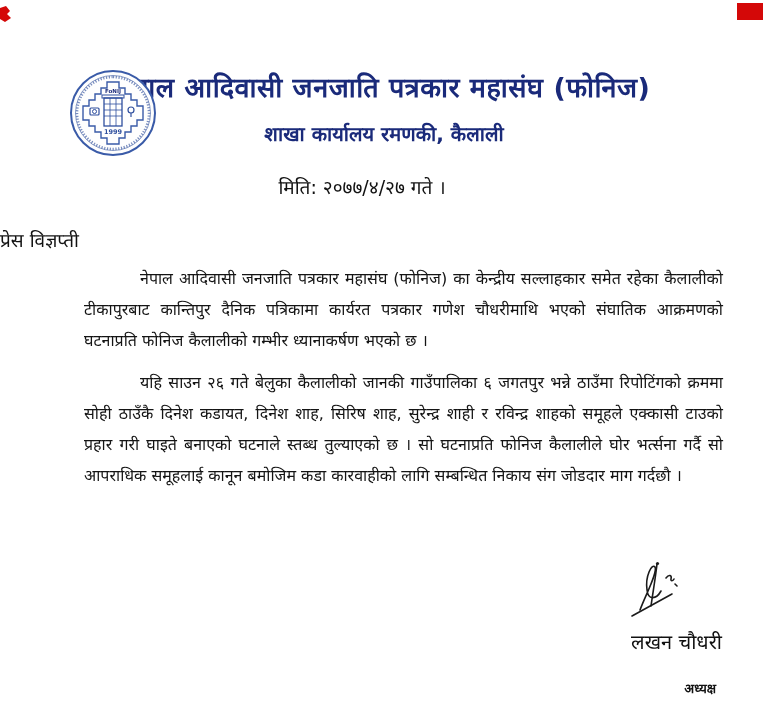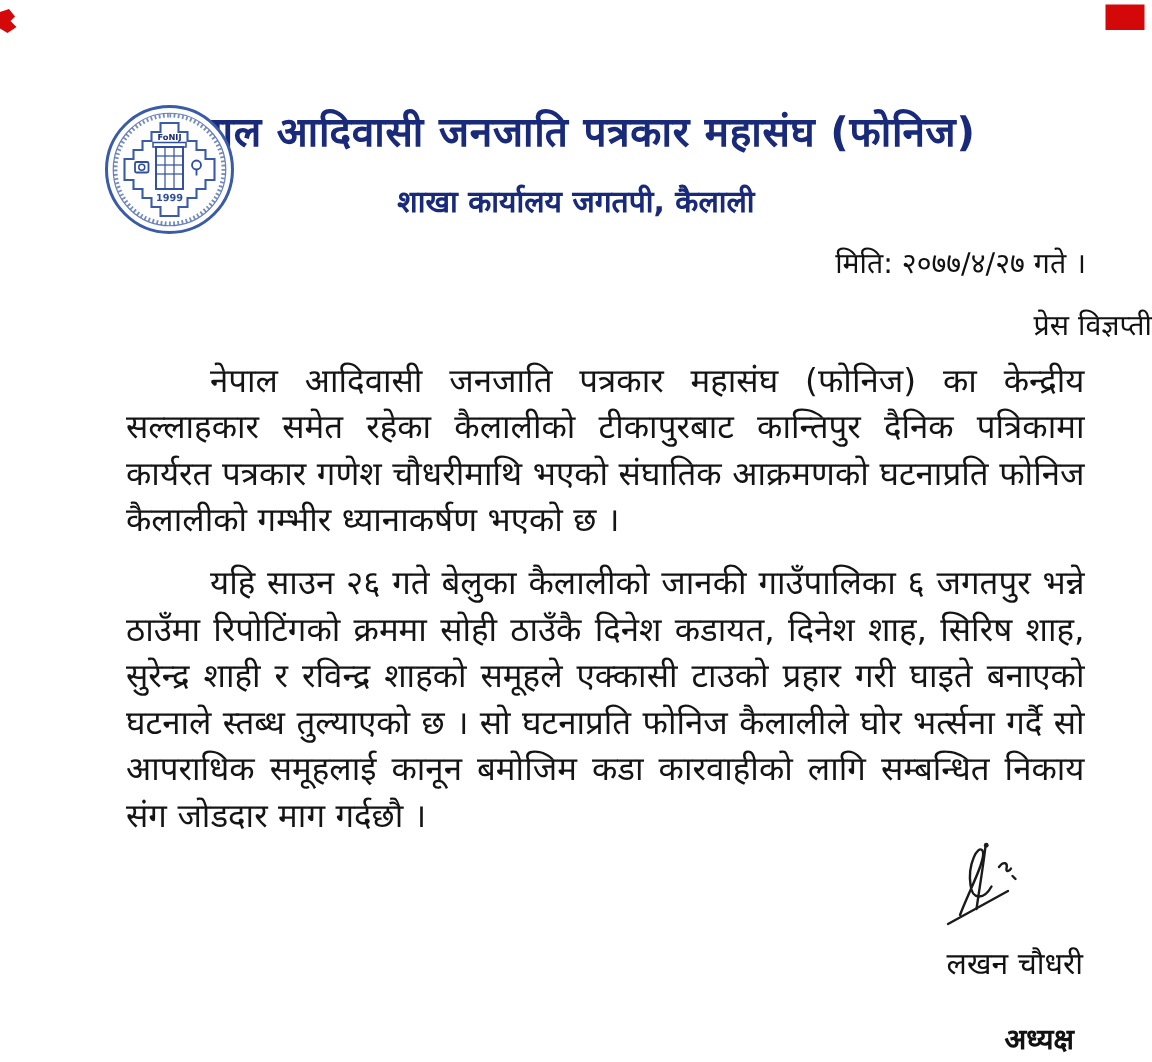--- a/index.html
+++ b/index.html
@@ -30,55 +30,55 @@
     color:#1a2a7a;
     letter-spacing:0.5px;
   }
   .subtitle{
     margin:0;padding-top:15px;
     text-align:center;
     font-size:20px;font-weight:bold;
     color:#1a2a7a;
   }
   .date-line{
-    margin:0;padding:15px 44px 0 0;
-    text-align:right;
+    margin:12px;padding:15px 44px 0 0;
+    text-align:center;
     font-size:19px;
     color:#111;
   }
   .press-heading{
     margin:0;padding-top:15px;
-    text-align:right;
+    text-align:left;
     font-size:19px;
     color:#111;
   }
   .body-text{
     margin:10px 45px 0 84px;
   }
   .body-text p{
     margin:0 0 11px 0;
-    font-size:22px;
+    font-size:16px;
     line-height:31px;
     text-align:justify;
     text-indent:56px;
     color:#141414;
   }
   
   .sig-area{
     position:absolute;right:0;top:560px;width:300px;
     display:flex;flex-direction:column;align-items:flex-end;
   }
   .sig-scribble{margin-right:74px;}
   .sig-name{
     margin:6px 46px 0 0;
     font-size:20px;font-weight:normal;color:#111;
   }
   .sig-role{
     margin:24px 52px 0 0;
-    font-size:19px;font-weight:bold;color:#111;
+    font-size:13px;font-weight:bold;color:#111;
   }
 </style>
 </head>
 <body>
 
 <div class="page">
 
   <svg class="red-scribble-tl" viewBox="0 0 14 16">
     <path d="M0,2 L6,0 L10,5 L7,8 L11,12 L5,16 L0,13 Z" fill="#d40808"></path>
   </svg>
@@ -105,21 +105,21 @@
       <circle cx="26.5" cy="43.5" r="2" fill="none" stroke="#2f4f9e" stroke-width="1"></circle>
       <circle cx="63" cy="42" r="3" fill="none" stroke="#2f4f9e" stroke-width="1.2"></circle>
       <line x1="63" y1="45" x2="63" y2="49" stroke="#2f4f9e" stroke-width="1.2"></line>
 
       <text x="45" y="25" text-anchor="middle" font-size="5.5" font-weight="bold" fill="#1a2a7a">FoNIJ</text>
       <text x="45" y="66" text-anchor="middle" font-size="6.5" font-weight="bold" fill="#2f4f9e">1999</text>
     </svg>
   </div>
 
   <h1 class="title">नेपाल आदिवासी जनजाति पत्रकार महासंघ (फोनिज)</h1>
-  <h2 class="subtitle">शाखा कार्यालय जगतपी, कैलाली</h2>
+  <h2 class="subtitle">शाखा कार्यालय रमणकी, कैलाली</h2>
 
   <div class="date-line">मिति: २०७७/४/२७ गते ।</div>
 
   <div class="press-heading">प्रेस विज्ञप्ती</div>
 
   <div class="body-text">
     <p>नेपाल आदिवासी जनजाति पत्रकार महासंघ (फोनिज) का केन्द्रीय सल्लाहकार समेत रहेका कैलालीको टीकापुरबाट कान्तिपुर दैनिक पत्रिकामा कार्यरत पत्रकार गणेश चौधरीमाथि भएको संघातिक आक्रमणको घटनाप्रति फोनिज कैलालीको गम्भीर ध्यानाकर्षण भएको छ ।</p>
     <p>यहि साउन २६ गते बेलुका कैलालीको जानकी गाउँपालिका ६ जगतपुर भन्ने ठाउँमा रिपोटिंगको क्रममा सोही ठाउँकै दिनेश कडायत, दिनेश शाह, सिरिष शाह, सुरेन्द्र शाही र रविन्द्र शाहको समूहले एक्कासी टाउको प्रहार गरी घाइते बनाएको घटनाले स्तब्ध तुल्याएको छ । सो घटनाप्रति फोनिज कैलालीले घोर भर्त्सना गर्दै सो आपराधिक समूहलाई कानून बमोजिम कडा कारवाहीको लागि सम्बन्धित निकाय संग जोडदार माग गर्दछौ ।</p>
   </div>
 

